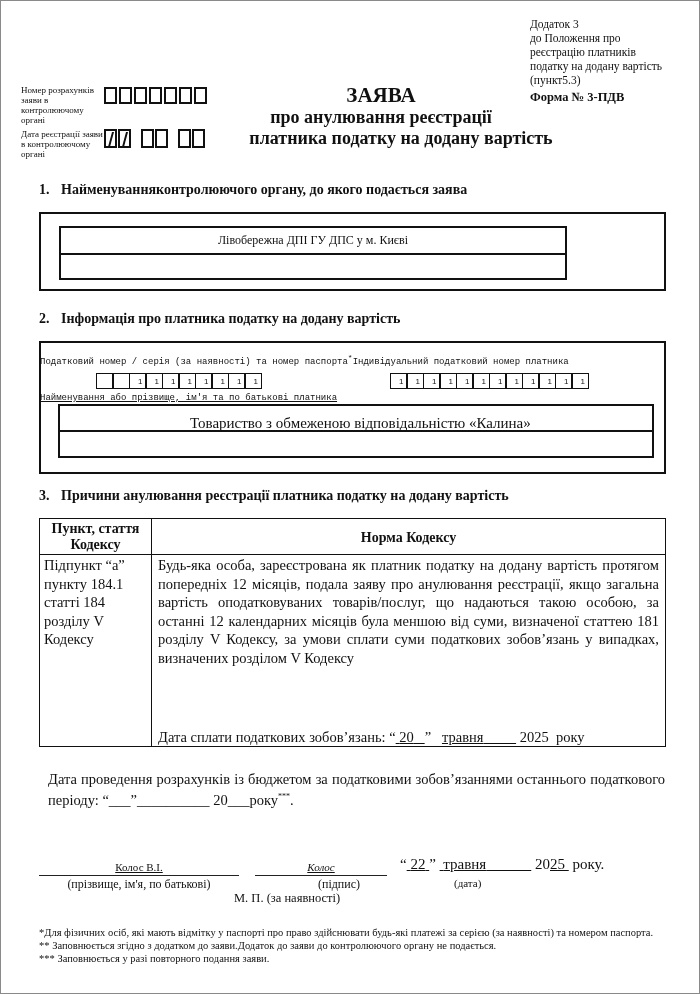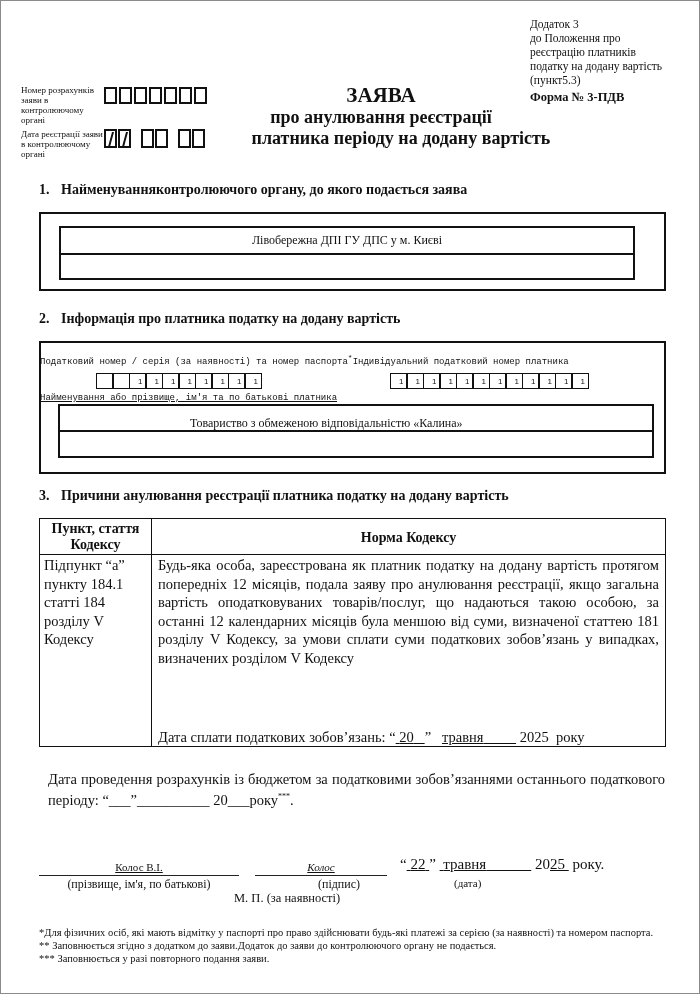--- a/index.html
+++ b/index.html
@@ -29,31 +29,31 @@
   .title .t1 { font-size: 21px; line-height: 24px; }
   .title .t2 { font-size: 18px; line-height: 21px; }
   .title .t3 { font-size: 18px; line-height: 21px; padding-left: 40px; }
 
   
   .sec-h { left: 38px; font-size: 14px; font-weight: bold; }
   .sec-h .num { display: inline-block; width: 22px; }
 
   
   .s1-outer { left: 38px; top: 211px; width: 627px; height: 79px; border: 2px solid #111; }
-  .s1-inner { position: absolute; left: 18px; top: 12px; width: 576px; height: 54px; border: 2px solid #111; }
+  .s1-inner { position: absolute; left: 18px; top: 12px; width: 508px; height: 54px; border: 2px solid #111; }
   .s1-row1 { height: 27px; border-bottom: 2px solid #111; text-align: center; font-size: 12px; line-height: 25px; }
 
   
   .s2-outer { left: 38px; top: 340px; width: 627px; height: 133px; border: 2px solid #111; }
   .s2-lbl { font-size: 9px; white-space: nowrap; font-family: Liberation Mono, monospace; }
   .digitbox { width: 18px; height: 16px; border: 1.5px solid #111; margin-left: -1.5px; font-family: "Liberation Sans", sans-serif; font-size: 8px; text-align: right; padding-right: 3px; line-height: 15px; }
   .s2-digits-a { display: flex; left: 96px; top: 372px; }
   .s2-digits-b { display: flex; left: 390px; top: 372px; }
   .s2-name { left: 57px; top: 403px; width: 596px; height: 54px; border: 2px solid #111; }
-  .s2-name-row1 { height: 26px; border-bottom: 2px solid #111; font-size: 12px; line-height: 34px; padding-left: 130px; }
+  .s2-name-row1 { height: 26px; border-bottom: 2px solid #111; font-size: 15px; line-height: 34px; padding-left: 130px; }
 
   
   .s3-table { left: 38px; top: 517px; width: 627px; height: 229px; border: 1.5px solid #111; border-collapse: collapse; }
   .s3-table td, .s3-table th { border: 1.5px solid #111; vertical-align: top; }
   .s3-table th { font-size: 14px; font-weight: bold; text-align: center; line-height: 16px; padding-top: 2px; }
   .s3-table th.c1 { width: 112px; }
   .s3-table th.c2 { vertical-align: middle; }
   .s3-table td { font-size: 14.5px; line-height: 18.5px; }
   .s3-table td.c1 { padding: 1px 4px; }
   .s3-table td.c2 { padding: 1px 6px; position: relative; }
@@ -118,21 +118,21 @@
     </div>
     <div class="grp">
       <div class="sqbox"></div>
       <div class="sqbox"></div>
     </div>
   </div>
 
   <div class="abs title">
     <div class="t1">ЗАЯВА</div>
     <div class="t2">про анулювання реєстрації</div>
-    <div class="t3">платника періоду на додану вартість</div>
+    <div class="t3">платника податку на додану вартість</div>
   </div>
 
   <div class="abs sec-h" style="top:181px;">
     <span class="num">1.</span><span>Найменуванняконтролюючого органу, до якого подається заява</span>
   </div>
   <div class="abs s1-outer">
     <div class="s1-inner">
       <div class="s1-row1">Лівобережна ДПІ ГУ ДПС у м. Києві</div>
       <div style="height:25px;"></div>
     </div>

